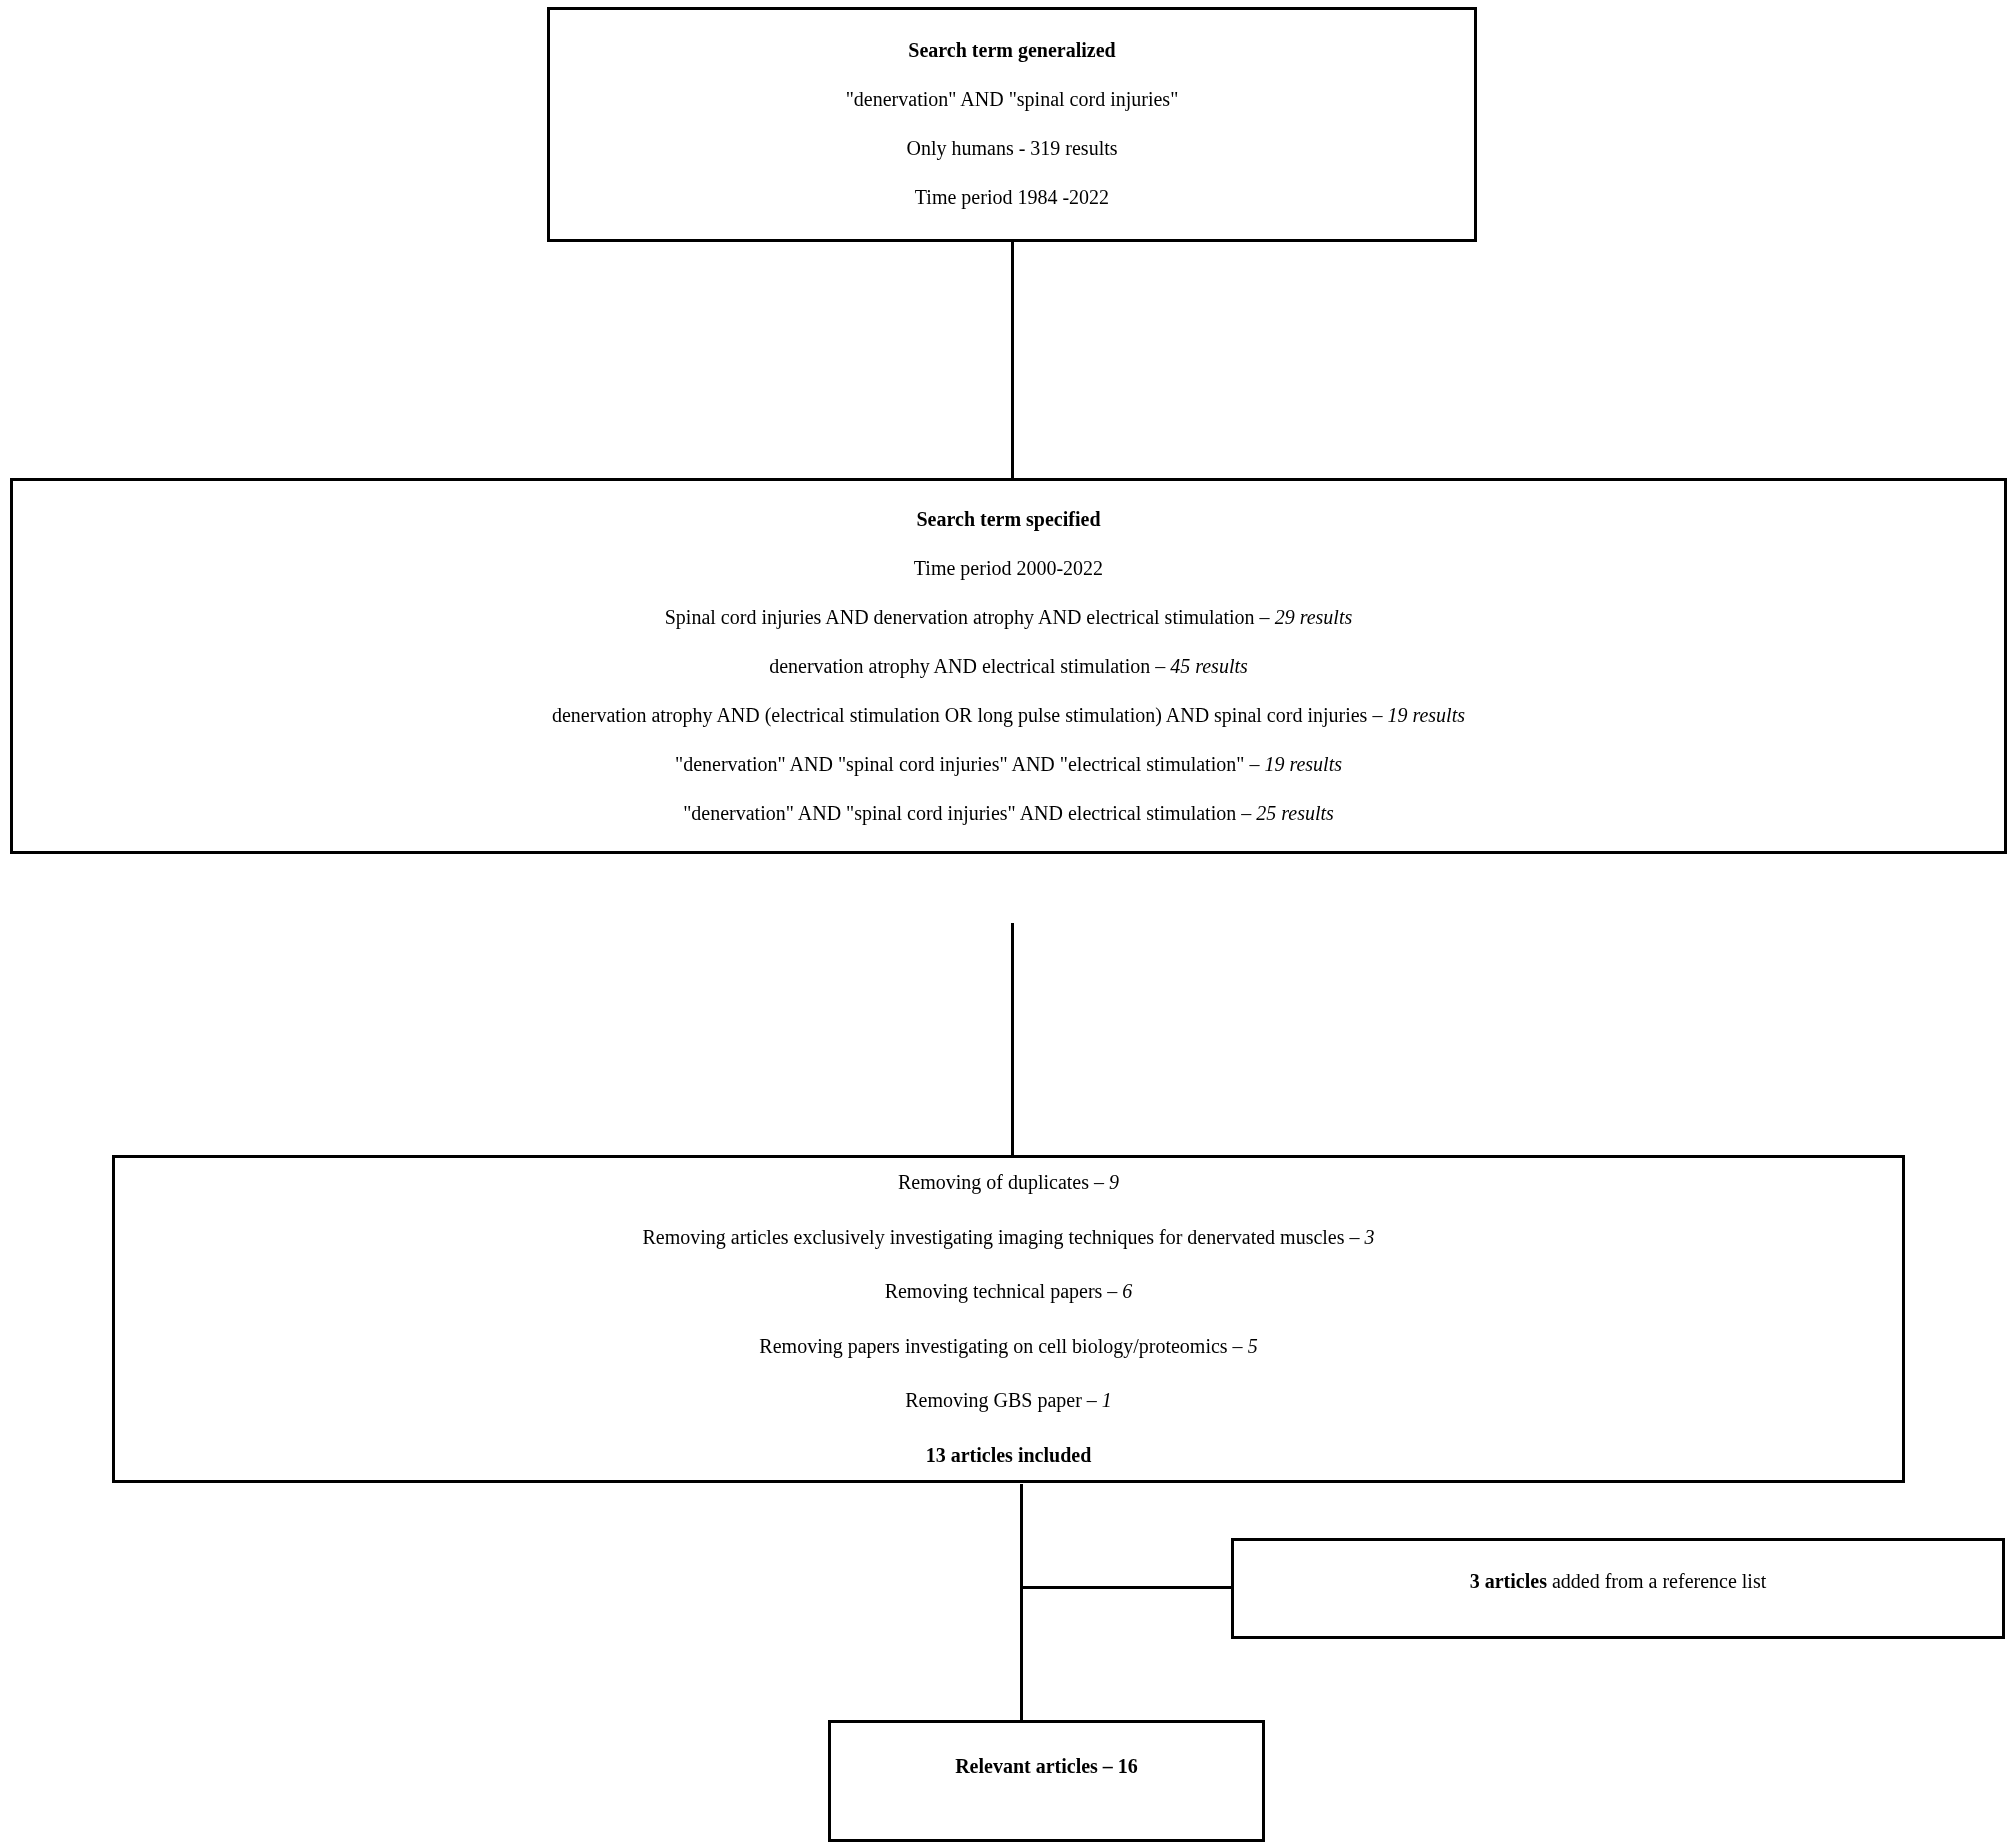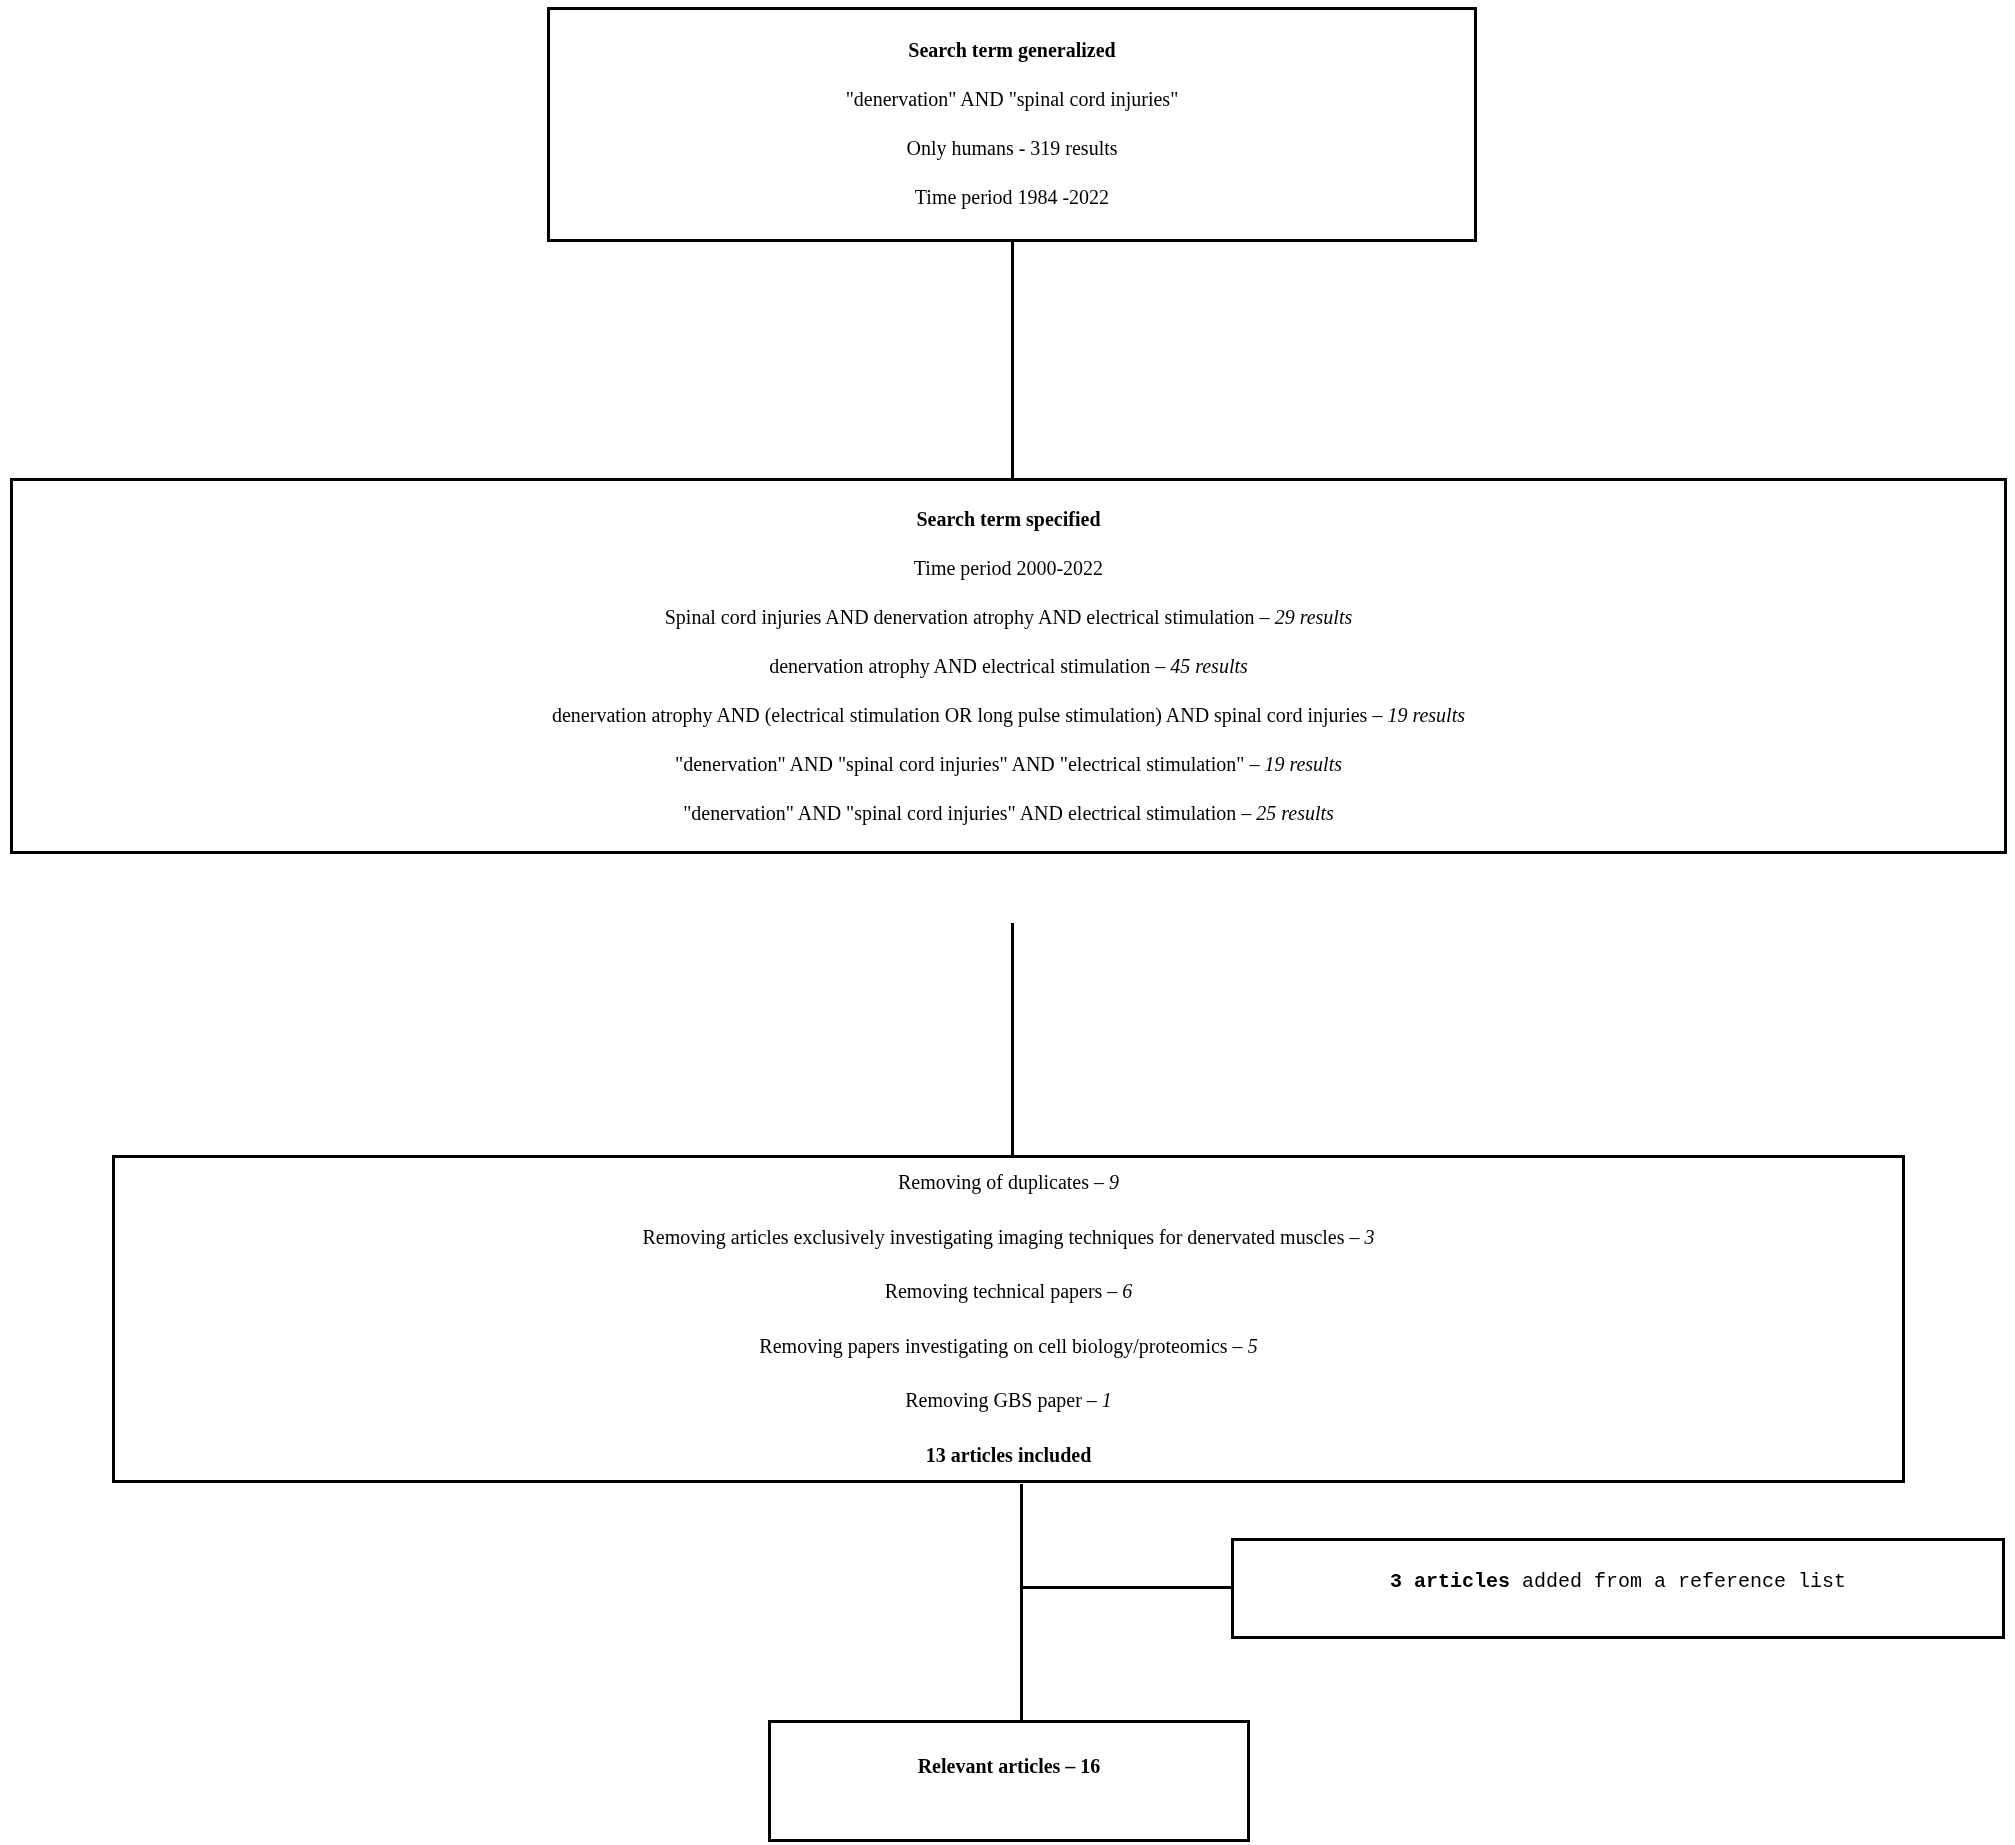--- a/index.html
+++ b/index.html
@@ -36,22 +36,22 @@
   .seg.italic { font-weight: normal; font-style: italic; }
   .connector {
     position: absolute;
     background: #000000;
   }
 
   
   #box-search-generalized { left: 547px;  top: 6.7px;   width: 930px; height: 235px; }
   #box-search-specified   { left: 10px;   top: 478px;  width: 1997px; height: 376px; }
   #box-screening          { left: 112px;  top: 1155px; width: 1793px; height: 328px; justify-content: space-between; }
-  #box-reference-additions{ left: 1231px; top: 1538px; width: 774px; height: 101px; padding-bottom: 14.7px; font-family: Liberation Mono, monospace; }
-  #box-relevant-articles  { left: 768px; top: 1720px; width: 482px;  height: 122px; padding-bottom: 29px; }
+  #box-reference-additions{ left: 1231px; top: 1538px; width: 774px; height: 101px; padding-bottom: 14.7px; }
+  #box-relevant-articles  { left: 828px; top: 1720px; width: 437px;  height: 122px; padding-bottom: 29px; }
 
   
   #conn-v1 { left: 1011px; top: 242px;  width: 3.3px;   height: 236px; }
   #conn-v2 { left: 1011px; top: 923px; width: 3.3px;   height: 232px; }
   #conn-v3 { left: 1020px; top: 1484px; width: 3.3px;   height: 236px; }
   #conn-h1 { left: 1022px; top: 1586px; width: 209px; height: 3.3px; }
 </style>
 </head>
 <body>
 

